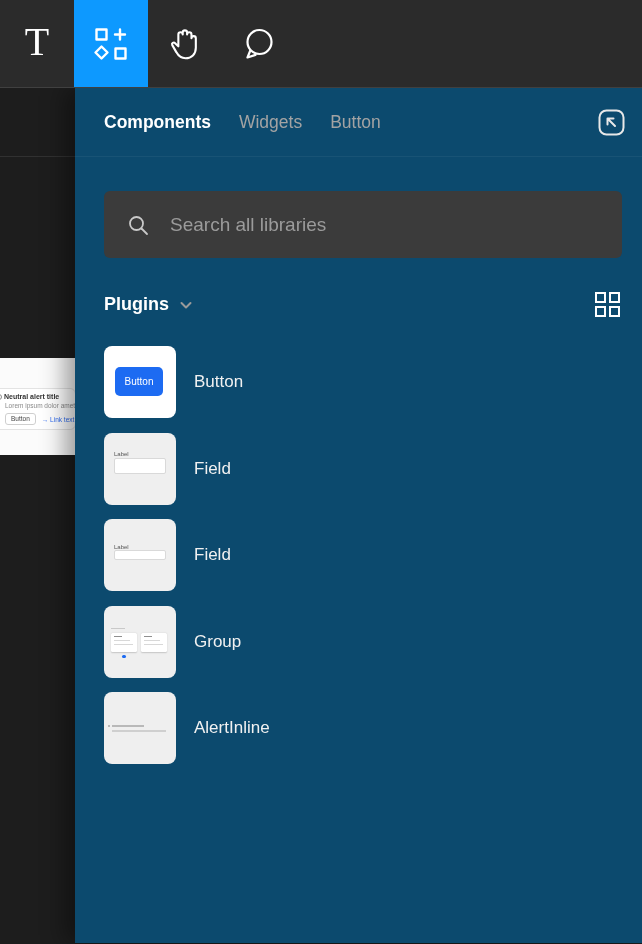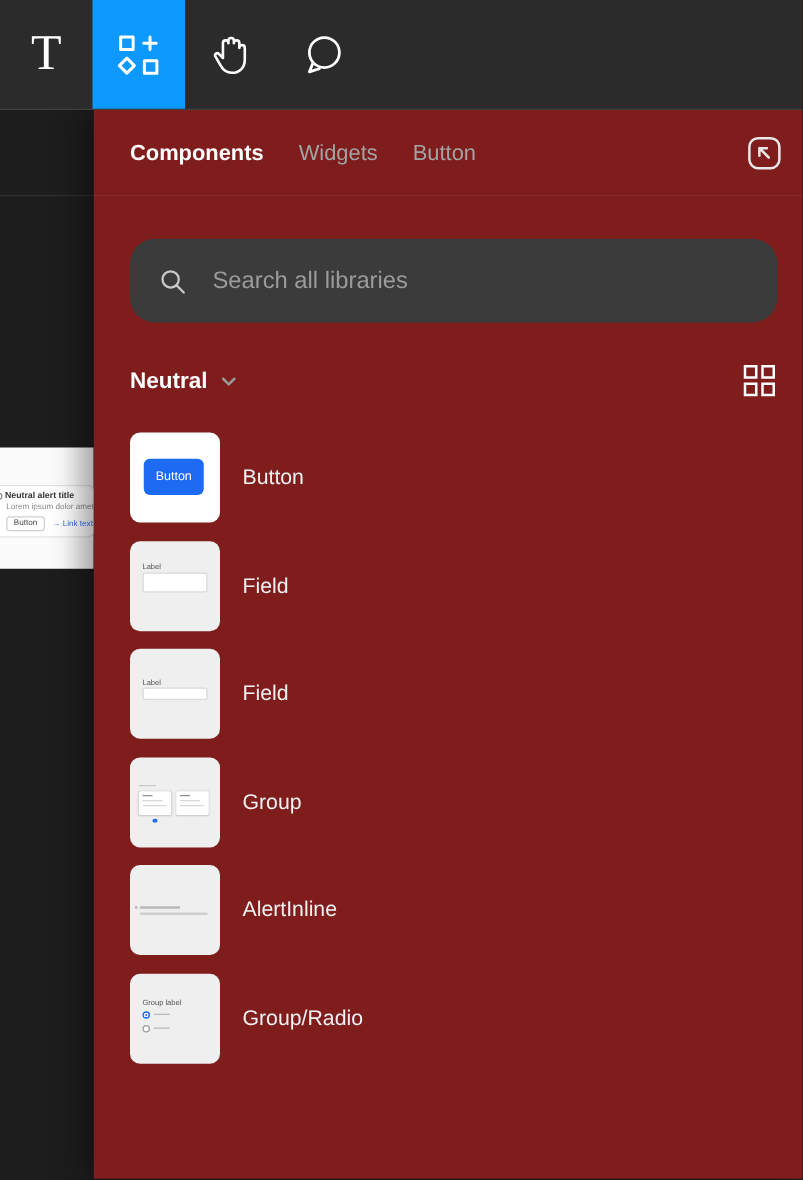--- a/index.html
+++ b/index.html
@@ -34,30 +34,30 @@
   .alert-ico { width:6px; height:6px; border:1px solid #8a8a8a; border-radius:50%;
                flex:none; margin-left:-9px; }
   .alert-title { font-size:7px; font-weight:bold; color:#333; white-space:nowrap; }
   .alert-desc { font-size:6.5px; color:#8a8a8a; white-space:nowrap; margin-top:2px; }
   .alert-actions { display:flex; align-items:center; gap:6px; margin-top:4px; }
   .alert-btn { font-size:6.5px; color:#444; background:#fff; border:1px solid #cfcfcf;
                border-radius:3px; padding:1px 5px 2px; white-space:nowrap; }
   .alert-link { font-size:6.5px; color:#2e6bf0; white-space:nowrap; }
 
   
-  .panel { position:relative; flex:1; background:#7f1d1d;
+  .panel { position:relative; flex:1; background:#0c4a6e;
            box-shadow:-10px 0 22px rgba(0,0,0,0.38); }
   .panel-tabs { height:69px; display:flex; align-items:center; padding:0 14px 0 29px;
                 border-bottom:1px solid rgba(255,255,255,0.05); }
   .tab { font-size:17.5px; color:#a3a3a3; margin-right:28px; cursor:pointer; }
   .tab.active { color:#ffffff; font-weight:bold; }
   .popout-btn { margin-left:auto; color:#e8e8e8; display:flex; cursor:pointer; }
 
   .search-box { margin:34px 20px 0 29px; height:67px; background:#3b3b3b;
-                border-radius:20px; display:flex; align-items:center; padding:0 22px; }
+                border-radius:6px; display:flex; align-items:center; padding:0 22px; }
   .search-box svg { flex:none; margin-right:20px; }
   .search-input { flex:1; background:transparent; border:none; outline:none;
                   font-size:19px; color:#e8e8e8; font-family:"Liberation Sans",sans-serif; }
   .search-input::placeholder { color:#9b9b9b; }
 
   .recents-row { margin:33px 21px 0 29px; display:flex; align-items:center; }
   .recents-title { font-size:18px; font-weight:bold; color:#fff; }
   .recents-chevron { margin-left:10px; display:flex; }
   .grid-btn { margin-left:auto; display:flex; cursor:pointer; }
 
@@ -173,21 +173,21 @@
 
       <div class="search-box">
         <svg width="24" height="24" viewBox="0 0 24 24" fill="none" stroke="#c9c9c9" stroke-width="1.8" stroke-linecap="round">
           <circle cx="10.5" cy="10.5" r="6.5"></circle>
           <path d="M15.5 15.5L21 21"></path>
         </svg>
         <input class="search-input" type="text" placeholder="Search all libraries" style="">
       </div>
 
       <div class="recents-row">
-        <span class="recents-title">Neutral</span>
+        <span class="recents-title">Plugins</span>
         <span class="recents-chevron">
           <svg width="14" height="10" viewBox="0 0 14 10" fill="none" stroke="#9a9a9a" stroke-width="2" stroke-linecap="round" stroke-linejoin="round">
             <path d="M2.5 3l4.5 4.5L11.5 3"></path>
           </svg>
         </span>
         <span class="grid-btn">
           <svg width="27" height="27" viewBox="0 0 27 27" fill="none" stroke="#fff" stroke-width="2">
             <rect x="2" y="2" width="9" height="9"></rect>
             <rect x="16" y="2" width="9" height="9"></rect>
             <rect x="2" y="16" width="9" height="9"></rect>
@@ -242,33 +242,19 @@
 
         <div class="item">
           <div class="thumb">
             <div class="mini-bar" style="left:4px; top:33px; width:2px; height:2px"></div>
             <div class="mini-bar" style="left:8px; top:33px; width:32px; height:2px"></div>
             <div class="mini-bar" style="left:8px; top:38px; width:54px; height:1.5px; background:#cfcfcf"></div>
           </div>
           <span class="item-label">AlertInline</span>
         </div>
 
-        <div class="item">
-          <div class="thumb">
-            <div class="mini-label" style="top:21px">Group label</div>
-            <div class="radio-row" style="top:30px">
-              <span class="radio-on"></span>
-              <span class="radio-bar"></span>
-            </div>
-            <div class="radio-row" style="top:41px">
-              <span class="radio-off"></span>
-              <span class="radio-bar"></span>
-            </div>
-          </div>
-          <span class="item-label">Group/Radio</span>
-        </div>
 
       </div>
     </div>
   </div>
 
 
 </div>
 
 </body></html>

